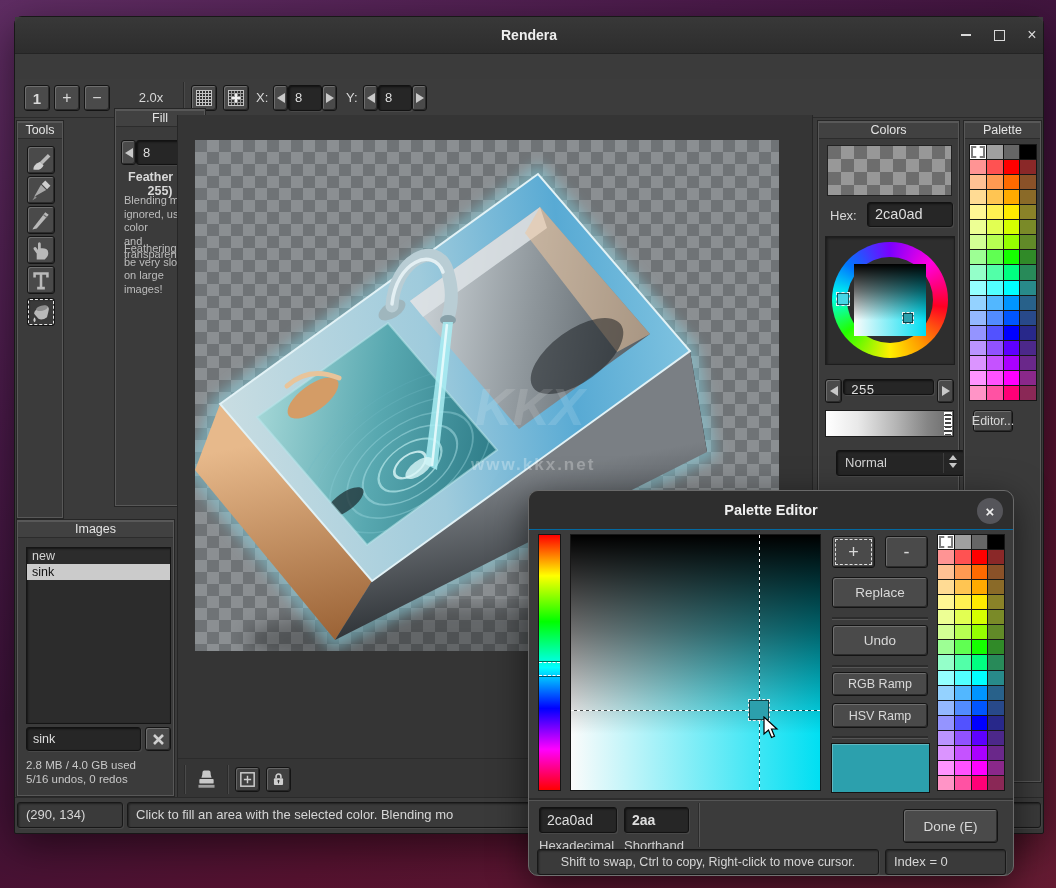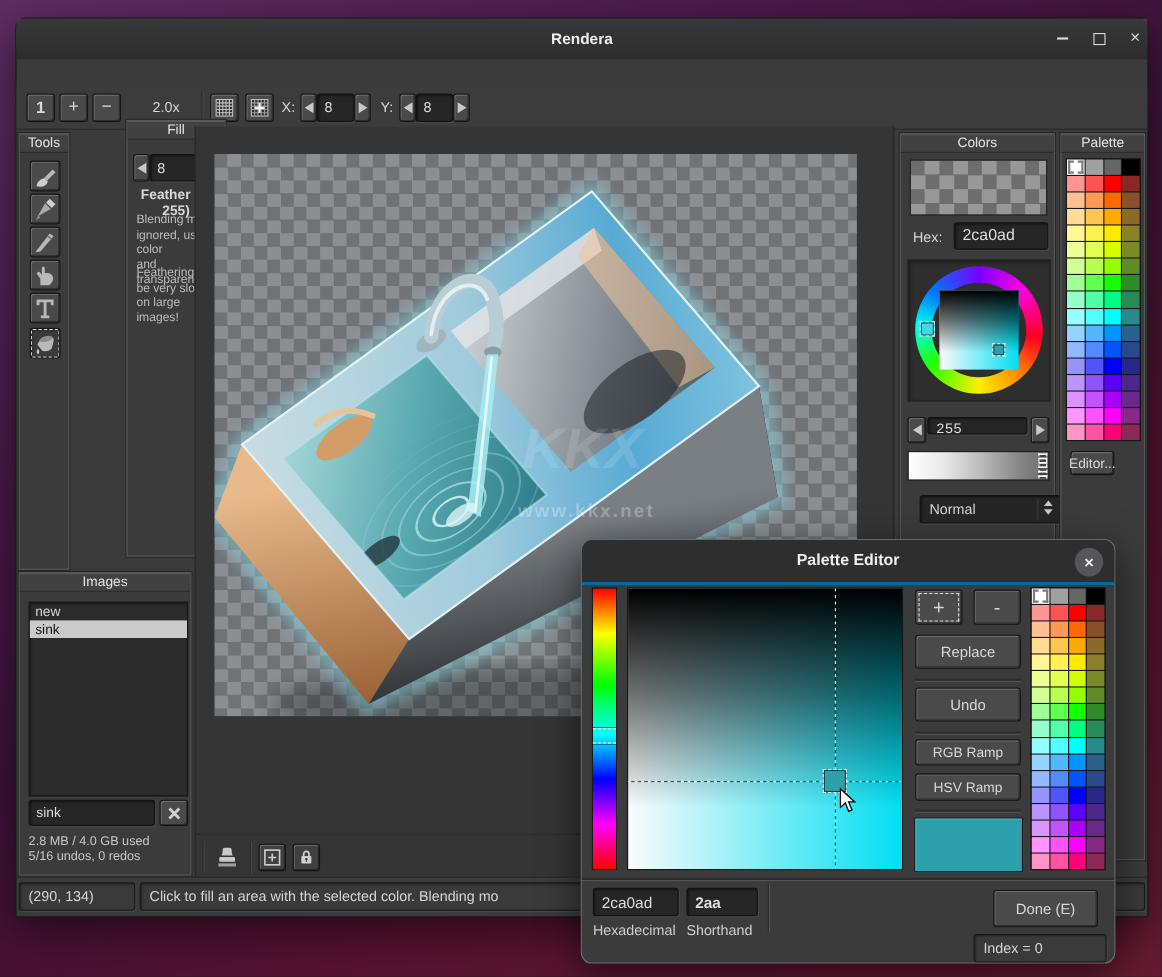--- a/index.html
+++ b/index.html
@@ -81,21 +81,21 @@
   .sw-sel{outline:2px dashed #7c7c7c;outline-offset:-3px;}
   
   #images-list{background:#2c2c2c;border:1px solid #151515;box-shadow:inset 1px 1px 2px rgba(0,0,0,.5);
     box-sizing:border-box;overflow:hidden;}
   .img-row{font-size:12.5px;color:#d4d4d4;line-height:16px;padding-left:5px;}
   .img-sel{background:#cbcbcb;color:#111;}
   .small{font-size:11.5px;color:#c9c9c9;}
   
   #dlg{left:528px;top:490px;width:484px;height:384px;background:#3b3b3b;border:1px solid #6a6a6a;
     border-radius:10px;box-shadow:0 10px 36px rgba(0,0,0,.55);}
-  #dlg-titlebar{left:0;top:0;width:100%;height:38px;background:#2e2e2e;border-bottom:3px solid #0369a1;
+  #dlg-titlebar{left:0;top:0;width:100%;height:38px;background:#2e2e2e;border-bottom:1px solid #0369a1;
     border-radius:10px 10px 0 0;}
   #dlg-title{width:100%;text-align:center;line-height:38px;font-weight:bold;font-size:14.5px;color:#f0f0f0;}
   #dlg-close{right:10px;top:7px;width:26px;height:26px;border-radius:50%;background:#55555a;color:#eee;
     display:flex;align-items:center;justify-content:center;font-size:15px;font-weight:bold;}
   #huebar{background:linear-gradient(to bottom,#f00 0%,#ff0 16%,#0f0 34%,#0ff 52%,#00f 68%,#f0f 84%,#f00 100%);
     border:1px solid #171717;box-sizing:border-box;}
   .dotline-v{width:1px;background-image:linear-gradient(#fff 50%,rgba(0,0,0,.65) 50%);background-size:1px 6px;}
   .dotline-h{height:1px;background-image:linear-gradient(90deg,#fff 50%,rgba(0,0,0,.65) 50%);background-size:6px 1px;}
   .sep-h{height:2px;background:#2c2c2c;box-shadow:0 1px 0 #555;}
   .sep-v{width:1px;background:#2c2c2c;box-shadow:1px 0 0 #555;}
@@ -602,16 +602,17 @@
 
     <div class="abs inp" style="left:10px;top:316px;width:78px;height:26px;font-size:14px;line-height:24px;padding-left:7px;">2ca0ad</div>
     <div class="abs dlg-lbl" style="left:10px;top:347px;">Hexadecimal</div>
     <div class="abs inp" style="left:95px;top:316px;width:65px;height:26px;font-size:14px;line-height:24px;padding-left:7px;font-weight:bold;">2aa</div>
     <div class="abs dlg-lbl" style="left:95px;top:347px;">Shorthand</div>
     <div class="abs sep-v" style="left:169px;top:312px;height:44px;"></div>
     <div id="done-btn" class="abs btn" style="left:374px;top:318px;width:95px;height:34px;">
         <span>Done (E)</span>
       </div>
 
+    <div class="abs statbox" style="left:8px;top:358px;width:342px;height:26px;font-size:12.5px;text-align:center;">Shift to swap, Ctrl to copy, Right-click to move cursor.</div>
     <div class="abs statbox" style="left:356px;top:358px;width:121px;height:26px;font-size:13px;">Index = 0</div>
   </div>
 
 </div>
 
 </body></html>

